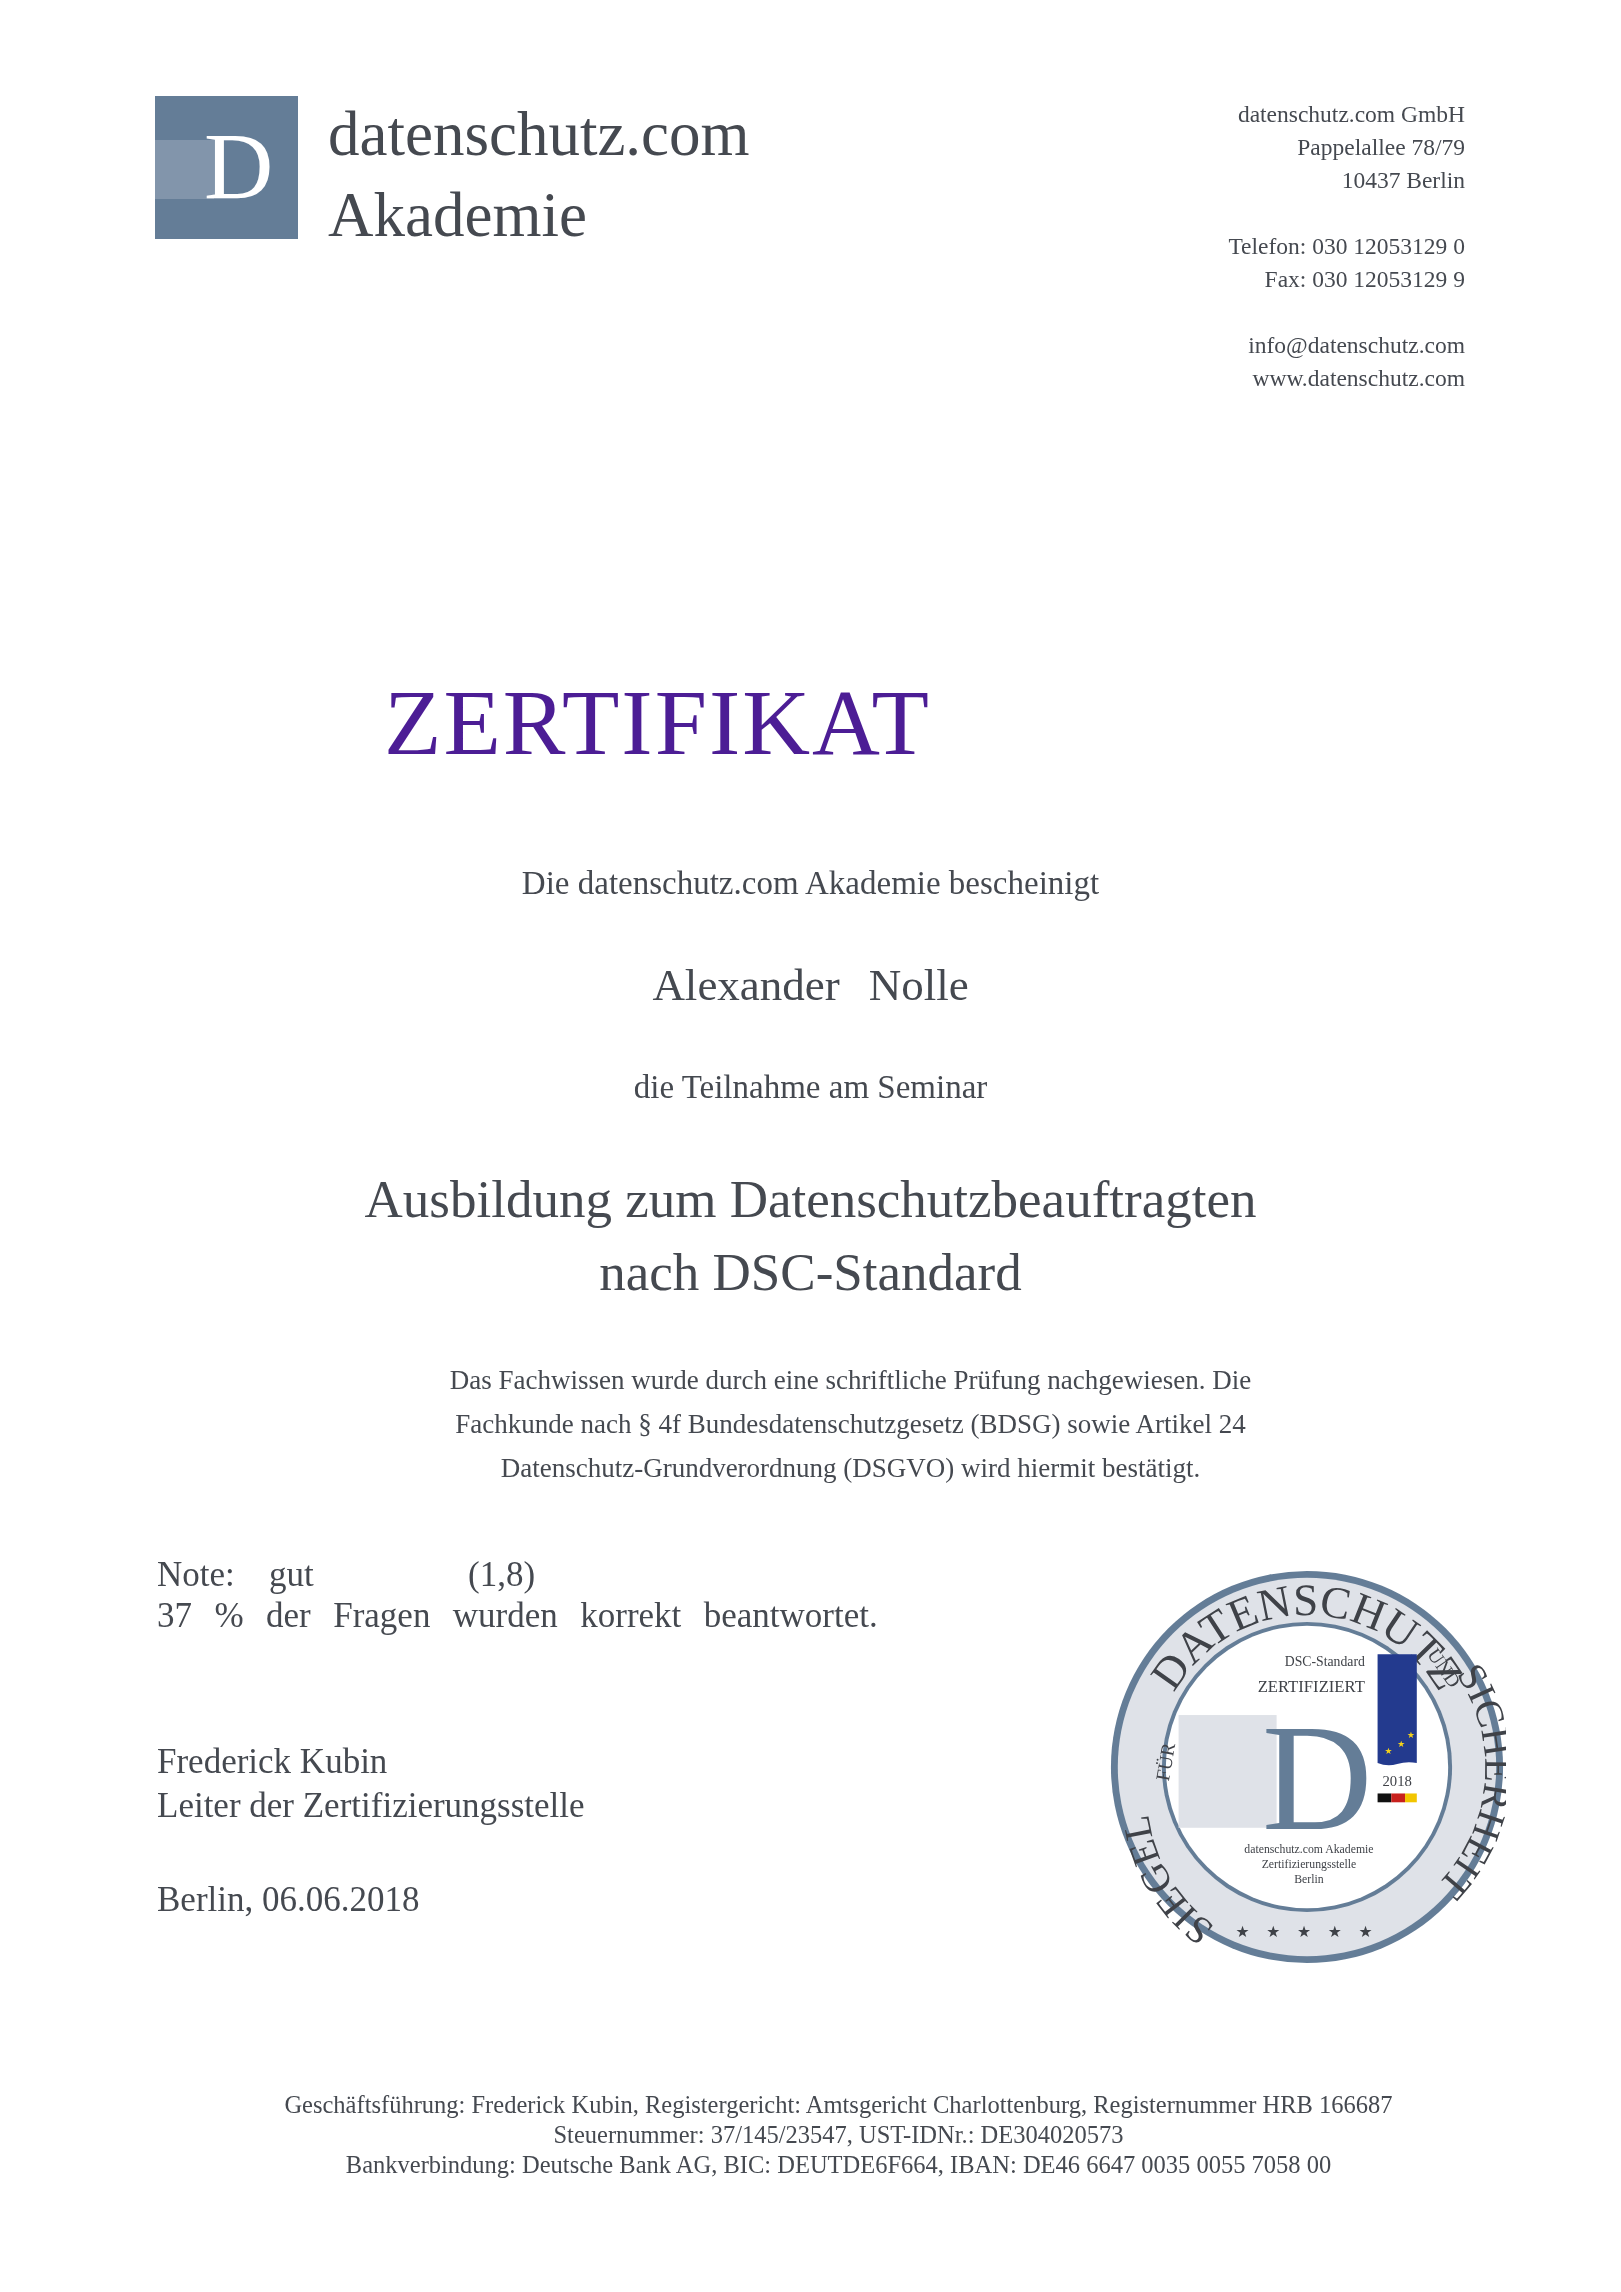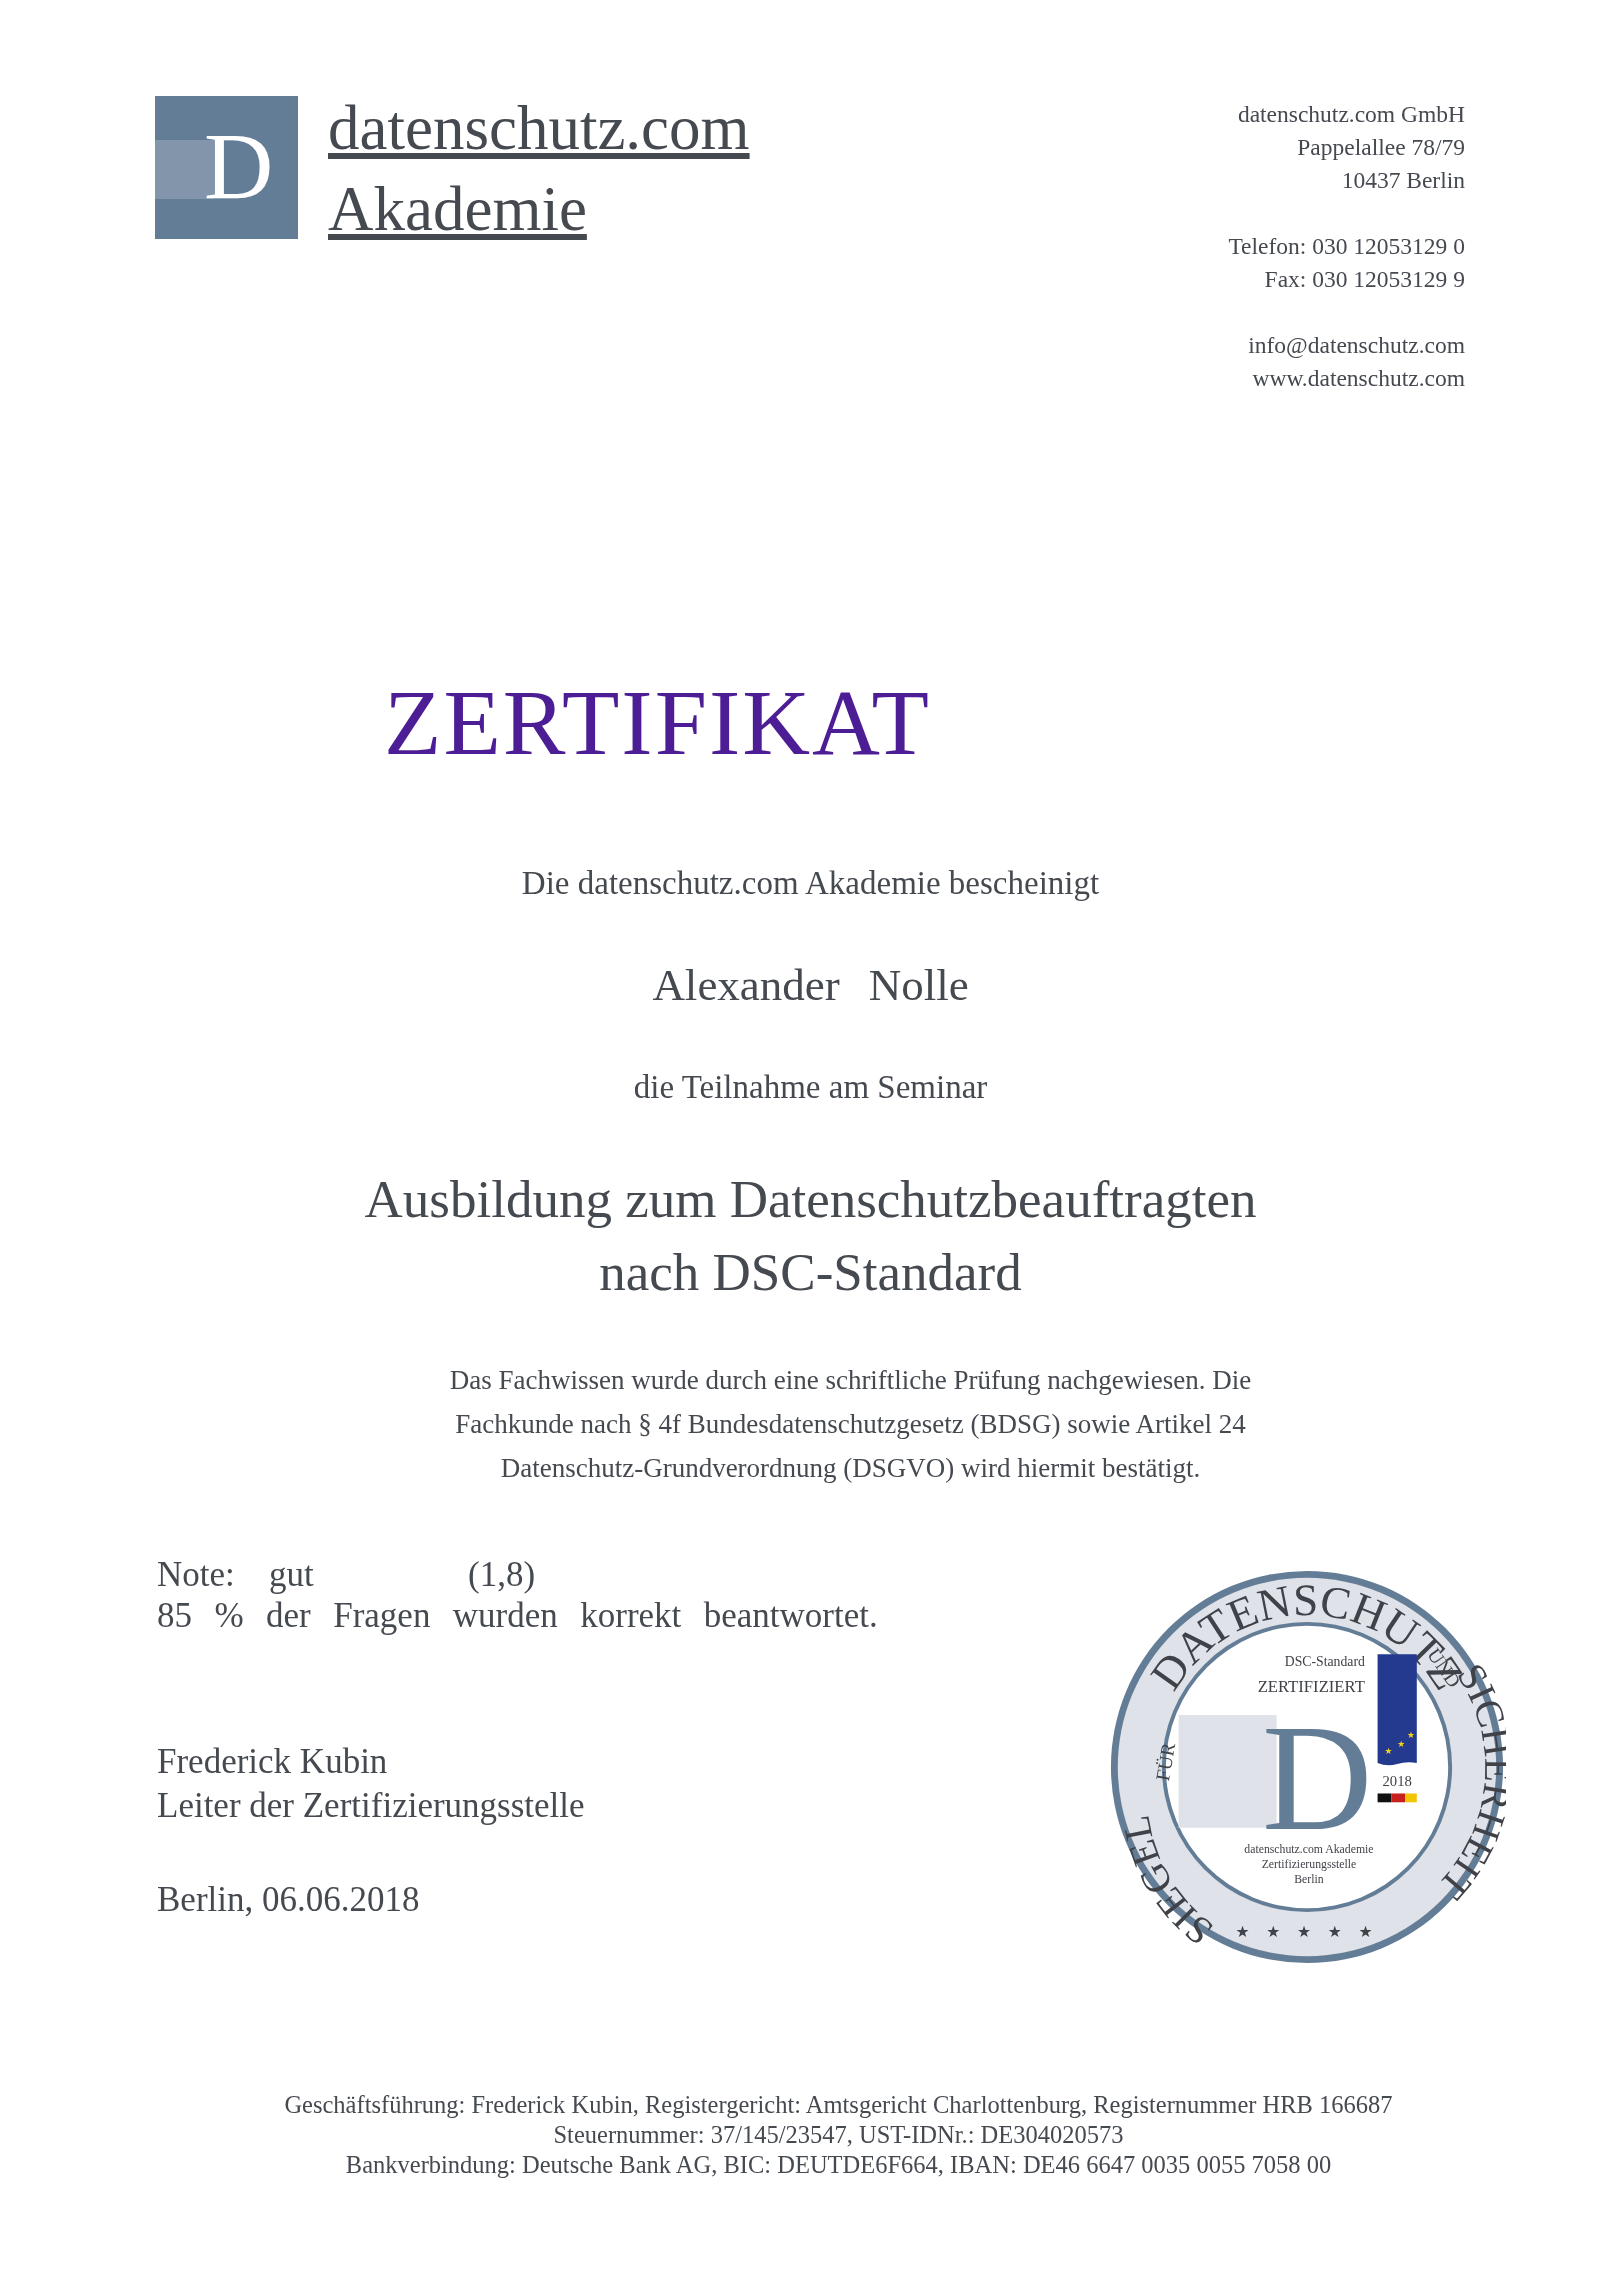--- a/index.html
+++ b/index.html
@@ -3,21 +3,21 @@
 <meta charset="utf-8">
 <style>
   html, body { margin:0; padding:0; background:#ffffff; }
   body { width:1621px; height:2293px; position:relative; overflow:hidden;
          font-family:"DejaVu Serif", "Liberation Serif", serif; color:#454950; }
   .abs { position:absolute; }
   .logo-box { left:155px; top:96px; width:143px; height:143px; background:#647d97; }
   .logo-band { position:absolute; left:0; top:44px; width:59px; height:59px; background:#8295ab; }
   .logo-d { position:absolute; left:49px; top:29px; width:59px; height:84px;
             font-family:"Liberation Serif", serif; font-size:96px; line-height:84px; color:#ffffff; }
-  .brand { left:328px; top:88px; font-family:"Liberation Serif", serif; font-size:63px; line-height:81px; color:#454950;text-decoration:underline; }
+  .brand { left:328px; top:94px; font-family:"Liberation Serif", serif; font-size:63px; line-height:81px; color:#454950; }
   .address { right:156px; top:98px; text-align:right; font-size:23.5px; line-height:33px;
              font-family:"Liberation Serif", serif; color:#454950; }
   .address .gap { height:33px; }
   .title { left:0; width:1315px; top:668px; text-align:center; font-family:"Liberation Serif", serif;
            font-size:94px; letter-spacing:2px; color:#4c1d95; line-height:108px; }
   .center { left:0; width:1621px; text-align:center; font-family:"Liberation Serif", serif;margin-top:16px; }
   .intro { top:849px; font-size:33px; }
   .name { top:943px; font-size:45px; word-spacing:17.6px; }
   .teil { top:1053px; font-size:33px; }
   .seminar { top:1147px; font-size:53px; line-height:73px; }
@@ -70,21 +70,21 @@
   <div>Das Fachwissen wurde durch eine schriftliche Prüfung nachgewiesen. Die</div>
   <div>Fachkunde nach § 4f Bundesdatenschutzgesetz (BDSG) sowie Artikel 24</div>
   <div>Datenschutz-Grundverordnung (DSGVO) wird hiermit bestätigt.</div>
 </div>
 
 <div class="abs grade">
   <div class="l1">
     <span style="width:112px">Note:</span><span style="width:199px">gut</span><span>(1,8)</span>
   </div>
   <div class="l2">
-    <span>85</span>
+    <span>37</span>
     <span>%</span>
     <span>der Fragen wurden korrekt beantwortet.</span>
   </div>
 </div>
 
 <div class="abs sig">
   <div>Frederick Kubin</div>
   <div>Leiter der Zertifizierungsstelle</div>
 </div>
 <div class="abs date">

